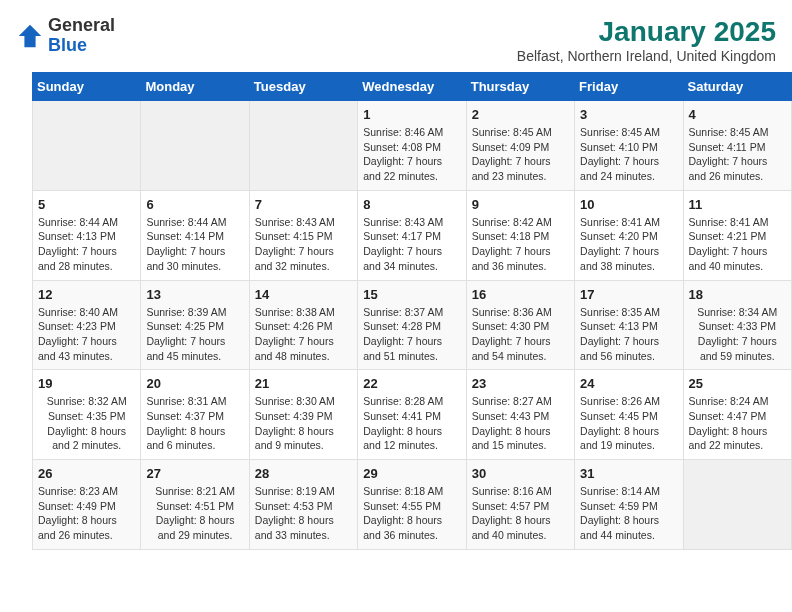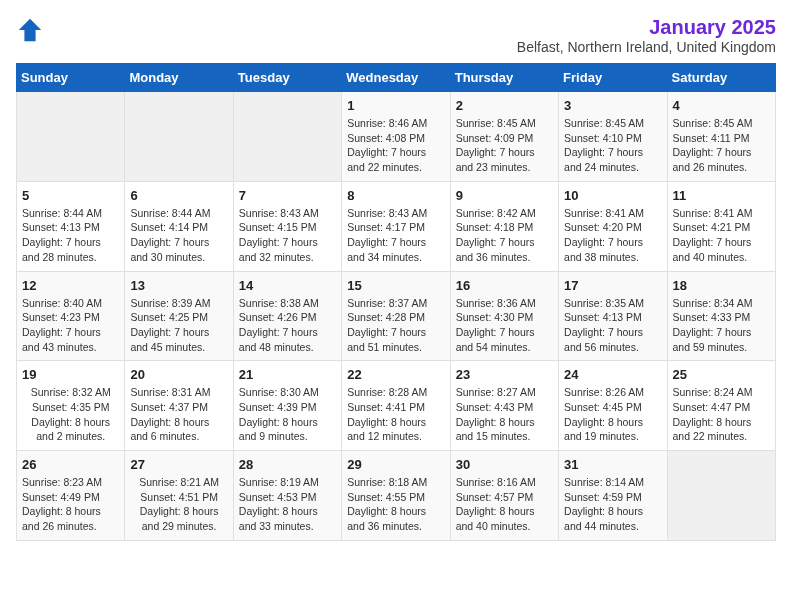--- a/index.html
+++ b/index.html
@@ -29,32 +29,33 @@
     .logo-general { color: #333; }
     .logo-blue { color: #1565c0; }
     .logo-icon {
       width: 28px;
       height: 28px;
     }
     .title-area {
       text-align: right;
     }
     .month-title {
-      font-size: 20px;
+      font-size: 28px;
       font-weight: bold;
-      color: #6d28d9;
+      color: #0f766e;
     }
     .location {
       font-size: 14px;
       color: #444;
     }
     table {
       width: 100%;
       border-collapse: collapse;
       table-layout: fixed;
+      margin-left: 16px;
     }
     thead tr {
       background-color: #1565c0;
       color: #fff;
     }
     thead th {
       padding: 6px 4px;
       font-size: 13px;
       font-weight: 600;
       text-align: left;
@@ -95,20 +96,24 @@
     }
   </style>
 </head>
 <body>
 
 <div class="header-area">
   <div class="logo">
     <svg class="logo-icon" viewBox="0 0 40 40">
       <polygon points="20,4 36,20 28,20 28,36 12,36 12,20 4,20" fill="#1565c0"></polygon>
     </svg>
+    <div class="logo-text">
+      <div class="logo-general">General</div>
+      <div class="logo-blue">Blue</div>
+    </div>
   </div>
   <div class="title-area">
     <div class="month-title">January 2025</div>
     <div class="location">Belfast, Northern Ireland, United Kingdom</div>
   </div>
 </div>
 
 <table>
   <thead>
     <tr>
@@ -244,21 +249,21 @@
         </td>
         <td>
           <span class="day-number">17</span>
           <div class="day-info" style="white-space: pre-line;">Sunrise: 8:35 AM
 Sunset: 4:13 PM
 Daylight: 7 hours
 and 56 minutes.</div>
         </td>
         <td>
           <span class="day-number">18</span>
-          <div class="day-info" style="white-space: pre-line;">Sunrise: 8:34 AM
+          <div class="day-info" style="white-space: pre-line; text-align: center;">Sunrise: 8:34 AM
 Sunset: 4:33 PM
 Daylight: 7 hours
 and 59 minutes.</div>
         </td>
       </tr>
       <tr>
         <td>
           <span class="day-number">19</span>
           <div class="day-info" style="white-space: pre-line; text-align: center;">Sunrise: 8:32 AM
 Sunset: 4:35 PM

